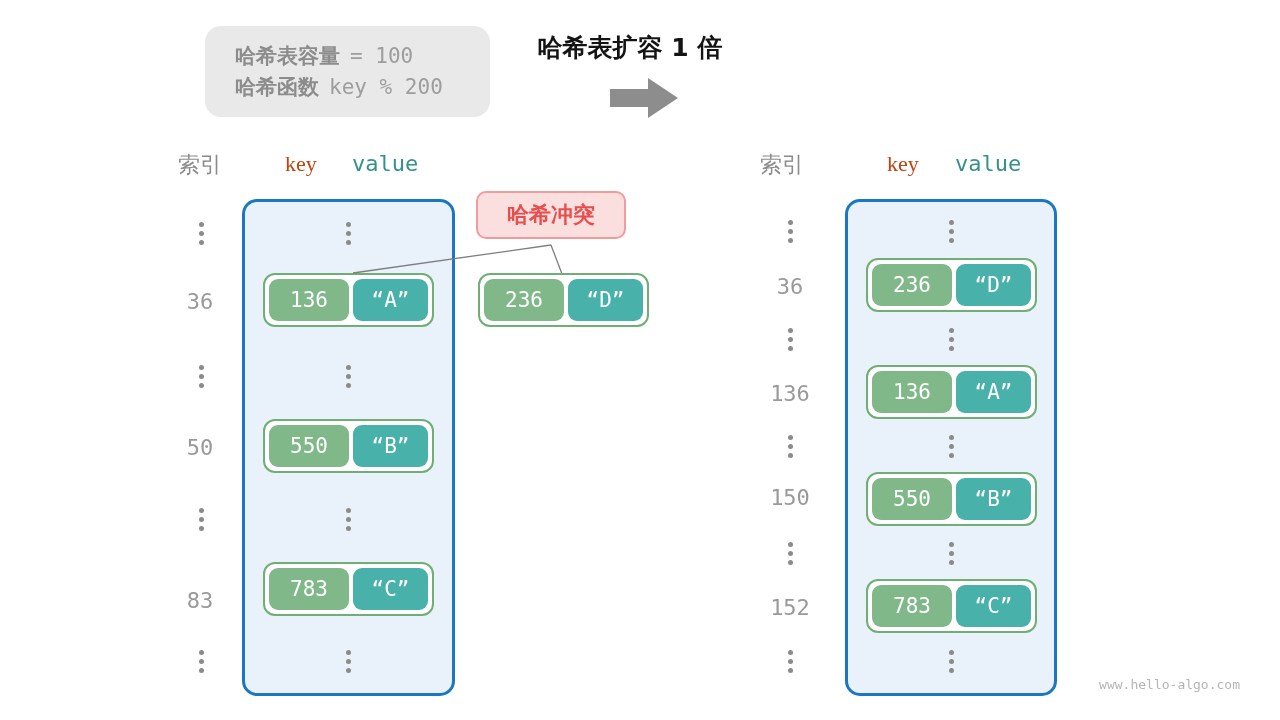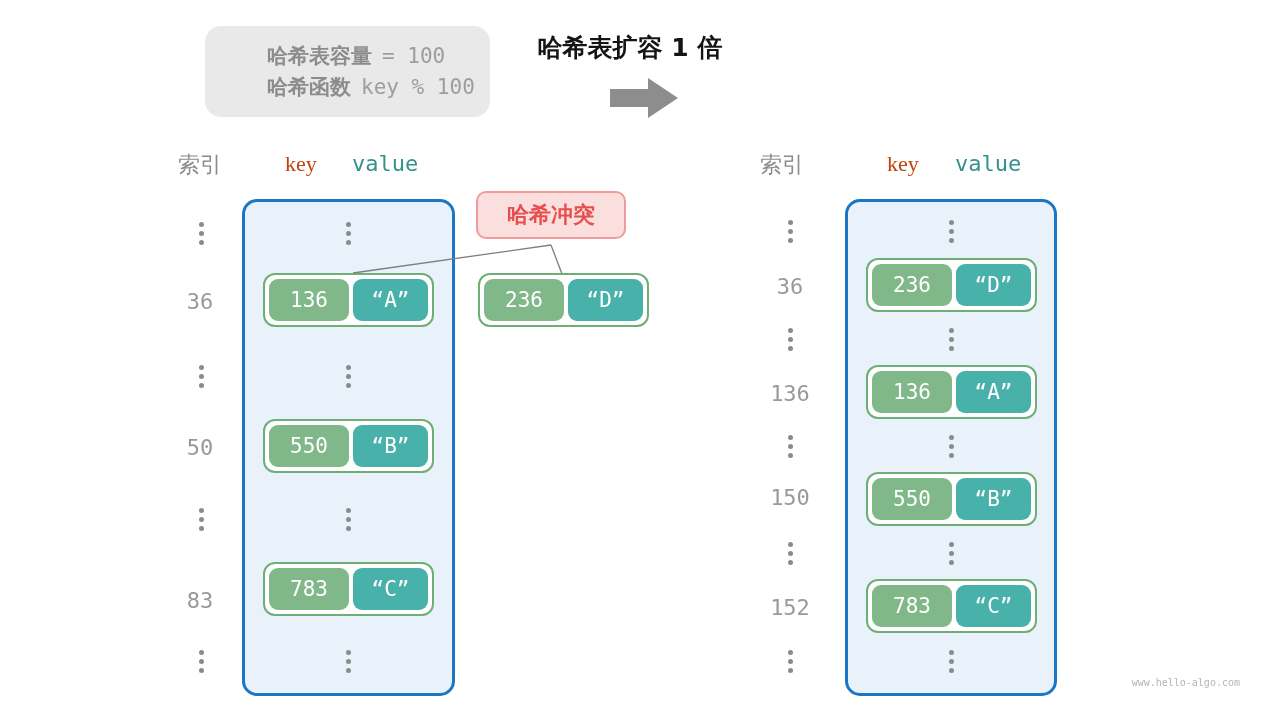--- a/index.html
+++ b/index.html
@@ -4,21 +4,21 @@
 <style>
   html,body{margin:0;padding:0;}
   body{width:1280px;height:720px;background:#ffffff;overflow:hidden;
        font-family:"DejaVu Sans",sans-serif;}
   .stage{position:relative;width:1280px;height:720px;}
 
   
   .info-box{position:absolute;width:285px;height:91px;background:#e9e9e9;
             border-radius:16px;box-sizing:border-box;padding:15px 0 0 30px;}
   .info-line{font-size:21px;line-height:31px;white-space:nowrap;}
-  .info-line .cn{font-weight:700;color:#8c8c8c;margin-left:32px;}
+  .info-line .cn{font-weight:700;color:#8c8c8c;}
   .info-line .code{font-family:"DejaVu Sans Mono",monospace;color:#9d9d9d;
                    margin-left:10px;font-weight:500;}
 
   
   .main-title{position:absolute;left:505px;top:31px;width:250px;text-align:center;
               font-size:25px;font-weight:700;color:#141414;white-space:nowrap;}
   .big-arrow{position:absolute;left:610px;top:78px;}
 
   
   .col-header{position:absolute;font-size:22px;white-space:nowrap;}
@@ -52,33 +52,33 @@
 
   
   .collision{position:absolute;left:476px;top:191px;width:150px;height:48px;
              background:#fbdede;border:2px solid #f19c9c;border-radius:10px;
              box-sizing:border-box;display:flex;align-items:center;
              justify-content:center;font-size:22px;font-weight:700;color:#e5504e;}
 
   .connector{position:absolute;left:0;top:0;pointer-events:none;}
 
   .watermark{position:absolute;left:1060px;top:677px;width:180px;text-align:right;
-             font-family:"DejaVu Sans Mono",monospace;font-size:10px;color:#b5b5b5;}
+             font-family:"DejaVu Sans Mono",monospace;font-size:13px;color:#b5b5b5;}
 </style>
 </head>
 <body>
 
 <div class="stage">
 
   <div class="info-box" style="left:205px;top:26px;">
     <div class="info-line">
       <span class="cn">哈希表容量</span><span class="code">=  100</span>
     </div>
     <div class="info-line">
-      <span class="cn">哈希函数</span><span class="code">key % 100</span>
+      <span class="cn">哈希函数</span><span class="code">key % 200</span>
     </div>
   </div>
 
   <div class="main-title">哈希表扩容 1 倍</div>
   <svg class="big-arrow" width="68" height="40" viewBox="0 0 68 40">
     <polygon points="0,11 38,11 38,0 68,20 38,40 38,29 0,29" fill="#8d8d8d"></polygon>
   </svg>
 
 
   <div class="col-header h-index" style="left:178px;top:150px;">索引</div>

